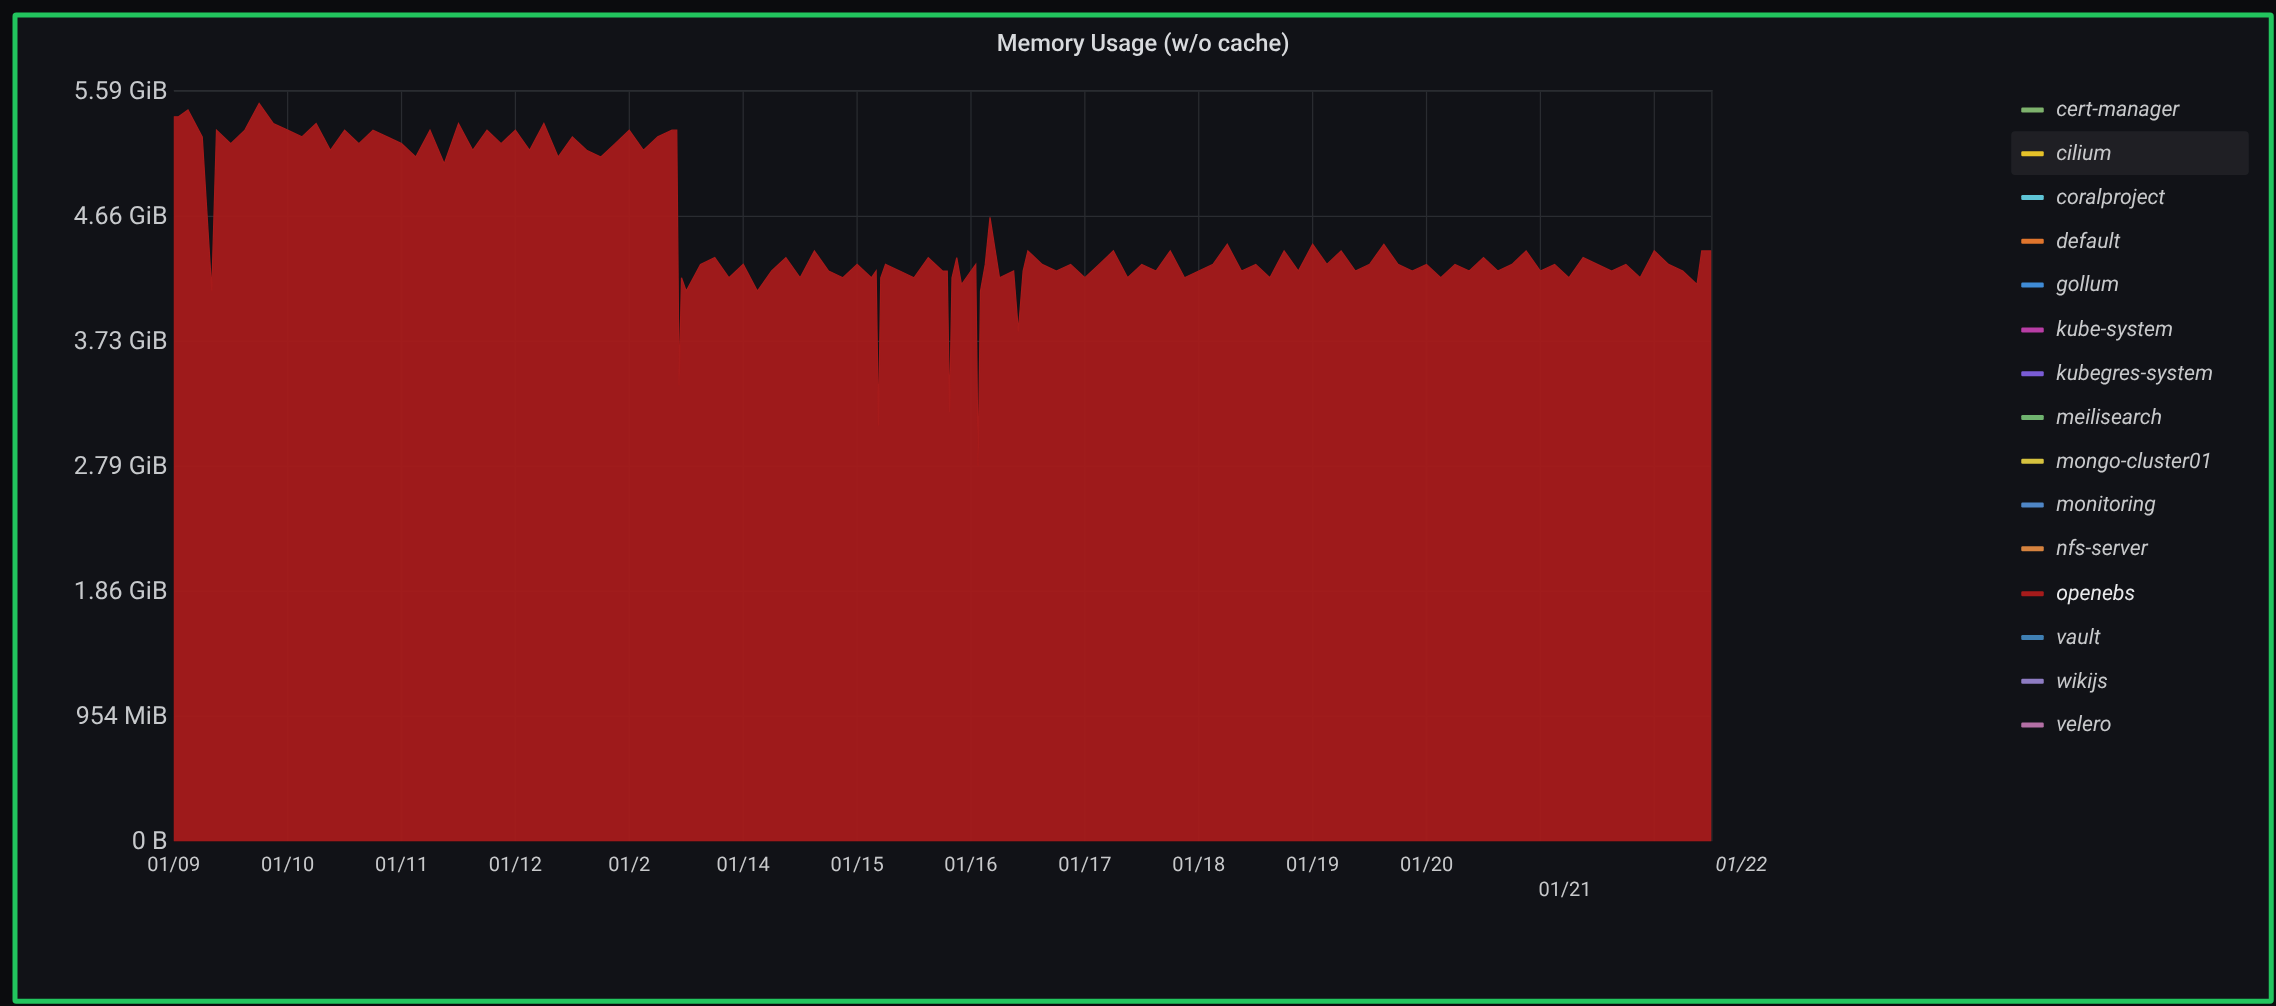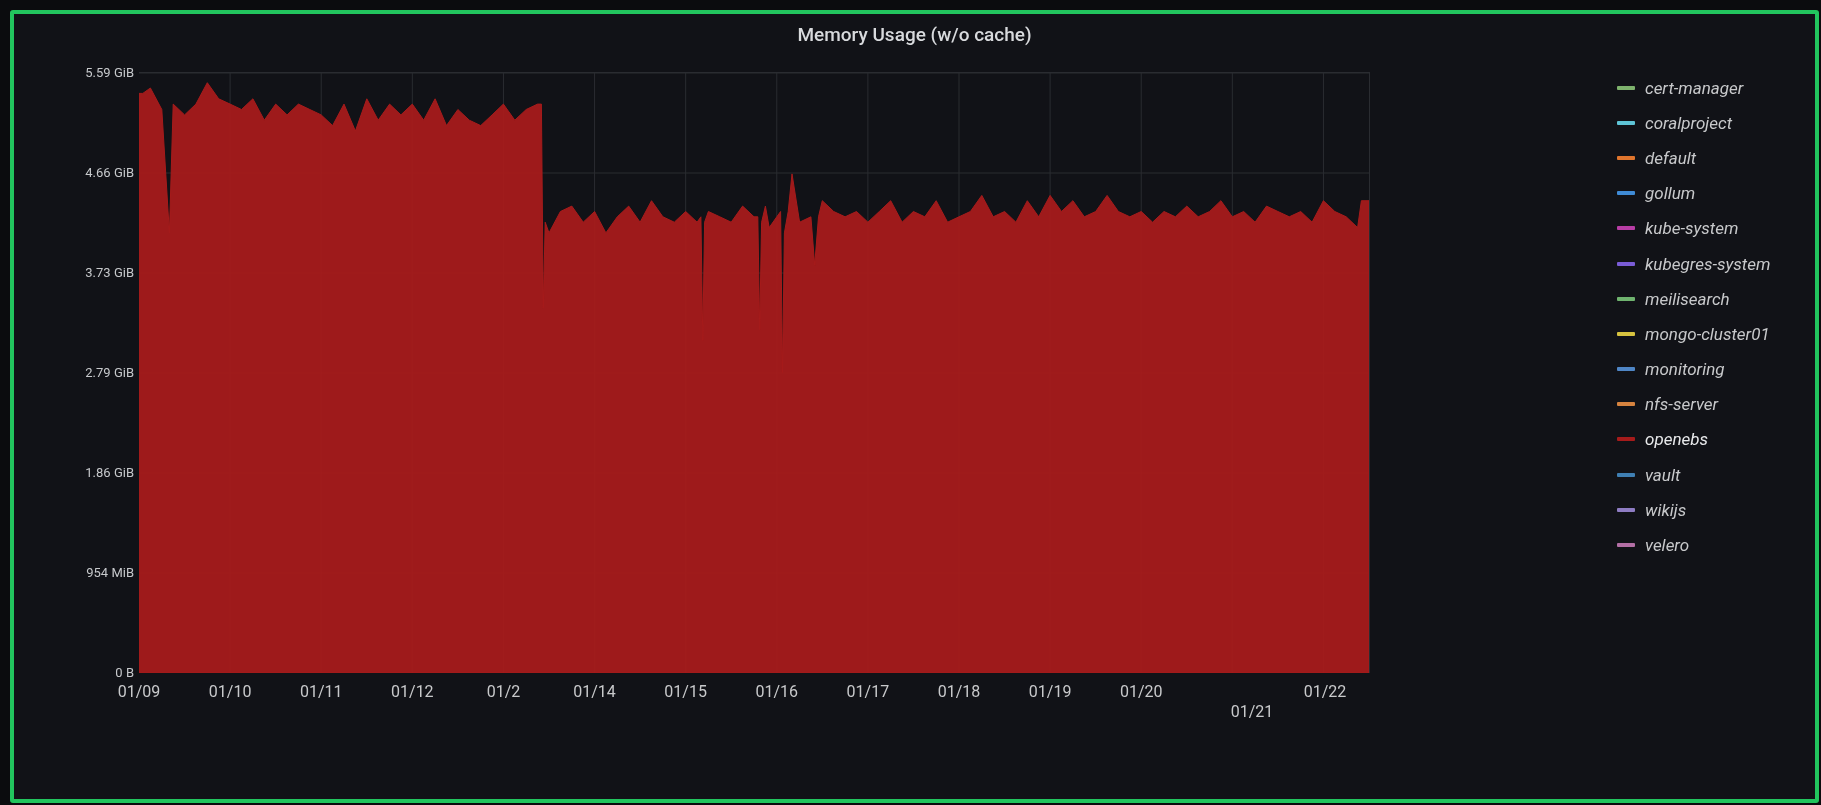--- a/index.html
+++ b/index.html
@@ -49,21 +49,21 @@
   }
   .gridlines line {
     stroke: #2a2c31;
     stroke-width: 1;
   }
   .y-tick {
     position: absolute;
     right: 1490px;
     width: 100px;
     text-align: right;
-    font-size: 13px;
+    font-size: 20px;
     transform: translateY(-50%);
   }
   .x-tick {
     position: absolute;
     top: 620px;
     font-size: 16px;
     color: #c8c9cb;
     transform: translateX(-50%);
   }
   .legend {
@@ -151,27 +151,31 @@
       <div class="x-tick" style="left: 388.333px;">01/12</div>
       <div class="x-tick" style="left: 479.444px;">01/2</div>
       <div class="x-tick" style="left: 570.556px;">01/14</div>
       <div class="x-tick" style="left: 661.667px;">01/15</div>
       <div class="x-tick" style="left: 752.778px;">01/16</div>
       <div class="x-tick" style="left: 843.889px;">01/17</div>
       <div class="x-tick" style="left: 935px;">01/18</div>
       <div class="x-tick" style="left: 1026.11px;">01/19</div>
       <div class="x-tick" style="left: 1117.22px;">01/20</div>
       <div class="x-tick" style="left: 1228px; margin-top: 20px;">01/21</div>
-      <div class="x-tick" style="left: 1301px;">01/22</div>
+      <div class="x-tick" style="left: 1369px; font-style: italic;">01/22</div>
     </div>
 
   <div class="legend">
       <div class="legend-item">
         <span class="swatch" style="background: rgb(126, 178, 109);"></span>
         <span>cert-manager</span>
+      </div>
+      <div class="legend-item hl">
+        <span class="swatch" style="background: rgb(230, 194, 41);"></span>
+        <span>cilium</span>
       </div>
       <div class="legend-item">
         <span class="swatch" style="background: rgb(94, 196, 214);"></span>
         <span>coralproject</span>
       </div>
       <div class="legend-item">
         <span class="swatch" style="background: rgb(224, 117, 45);"></span>
         <span>default</span>
       </div>
       <div class="legend-item">

